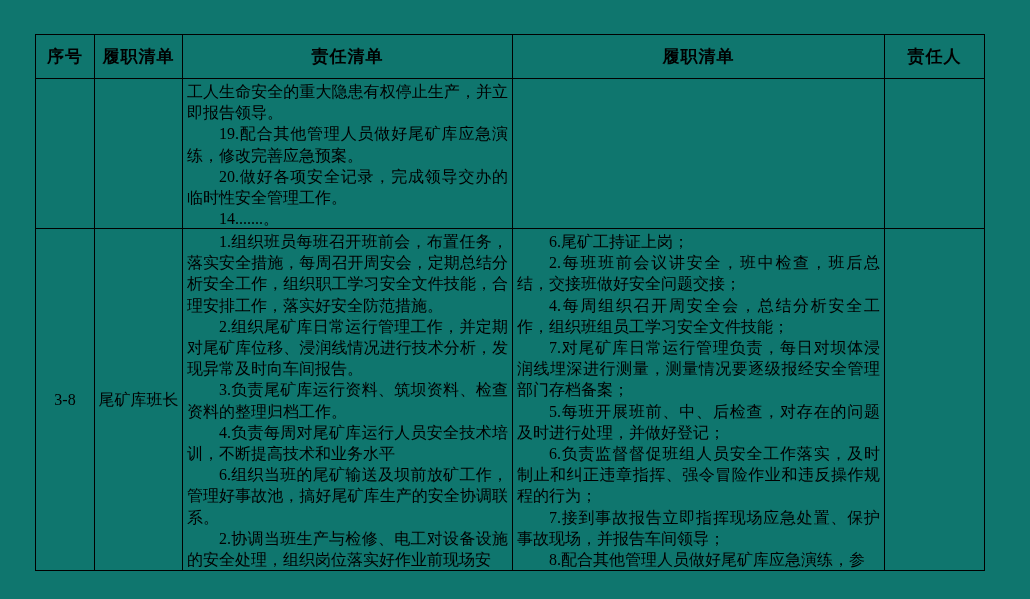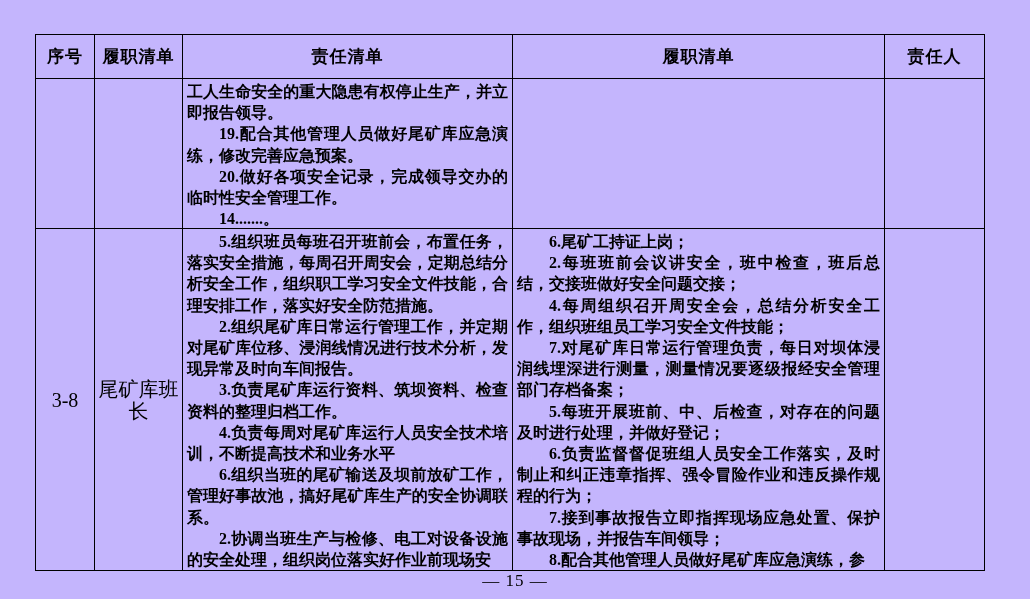--- a/index.html
+++ b/index.html
@@ -10,21 +10,21 @@
   body {
     width: 1030px;
     height: 599px;
     font-family: "Liberation Serif", "DejaVu Serif", serif;
     color: #000000;
   }
   .sheet {
     position: relative;
     width: 1030px;
     height: 599px;
-    background: #c4b5fd;
+    background: #0f766e;
     overflow: hidden;
   }
   table.doc-table {
     position: absolute;
     left: 35px;
     top: 34px;
     width: 949px;
     border-collapse: collapse;
     table-layout: fixed;
   }
@@ -40,40 +40,39 @@
   th.head-cell {
     font-weight: bold;
     font-size: 17px;
     text-align: center;
     vertical-align: middle;
     letter-spacing: 1px;
   }
   td.center-cell {
     text-align: center;
     vertical-align: middle;
-    font-size: 20px;
+    font-size: 16px;
     line-height: 22px;
     padding: 0 9px;
   }
   td.text-cell {
     vertical-align: top;
   }
   .cell-clip {
     overflow: hidden;
     padding: 2px 4px 0 4px;
   }
   .row-cont .cell-clip { height: 146px; }
   .row-main .cell-clip { height: 338px; }
   .para {
     margin: 0;
     font-size: 16px;
     line-height: 21.2px;
     text-align: justify;
     word-break: break-all;
-    font-weight: bold;
   }
   .para.indent { text-indent: 2em; }
   .page-number {
     position: absolute;
     left: 0;
     top: 571px;
     width: 1030px;
     text-align: center;
     font-size: 17px;
     letter-spacing: 1px;
@@ -117,21 +116,21 @@
         <div class="cell-clip"></div>
       </td>
       <td class="center-cell"></td>
     </tr>
 
     <tr class="row-main">
       <td class="center-cell">3-8</td>
       <td class="center-cell">尾矿库班长</td>
       <td class="text-cell">
         <div class="cell-clip">
-              <p class="para indent">5.组织班员每班召开班前会，布置任务，落实安全措施，每周召开周安会，定期总结分析安全工作，组织职工学习安全文件技能，合理安排工作，落实好安全防范措施。</p>
+              <p class="para indent">1.组织班员每班召开班前会，布置任务，落实安全措施，每周召开周安会，定期总结分析安全工作，组织职工学习安全文件技能，合理安排工作，落实好安全防范措施。</p>
               <p class="para indent">2.组织尾矿库日常运行管理工作，并定期对尾矿库位移、浸润线情况进行技术分析，发现异常及时向车间报告。</p>
               <p class="para indent">3.负责尾矿库运行资料、筑坝资料、检查资料的整理归档工作。</p>
               <p class="para indent">4.负责每周对尾矿库运行人员安全技术培训，不断提高技术和业务水平</p>
               <p class="para indent">6.组织当班的尾矿输送及坝前放矿工作，管理好事故池，搞好尾矿库生产的安全协调联系。</p>
               <p class="para indent">2.协调当班生产与检修、电工对设备设施的安全处理，组织岗位落实好作业前现场安</p>
             </div>
       </td>
       <td class="text-cell">
         <div class="cell-clip">
               <p class="para indent">6.尾矿工持证上岗；</p>
@@ -142,15 +141,14 @@
               <p class="para indent">6.负责监督督促班组人员安全工作落实，及时制止和纠正违章指挥、强令冒险作业和违反操作规程的行为；</p>
               <p class="para indent">7.接到事故报告立即指挥现场应急处置、保护事故现场，并报告车间领导；</p>
               <p class="para indent">8.配合其他管理人员做好尾矿库应急演练，参</p>
             </div>
       </td>
       <td class="center-cell"></td>
     </tr>
   </tbody>
     </table>
 
-  <div class="page-number">— 15 —</div>
 
 </div>
 
 </body></html>

